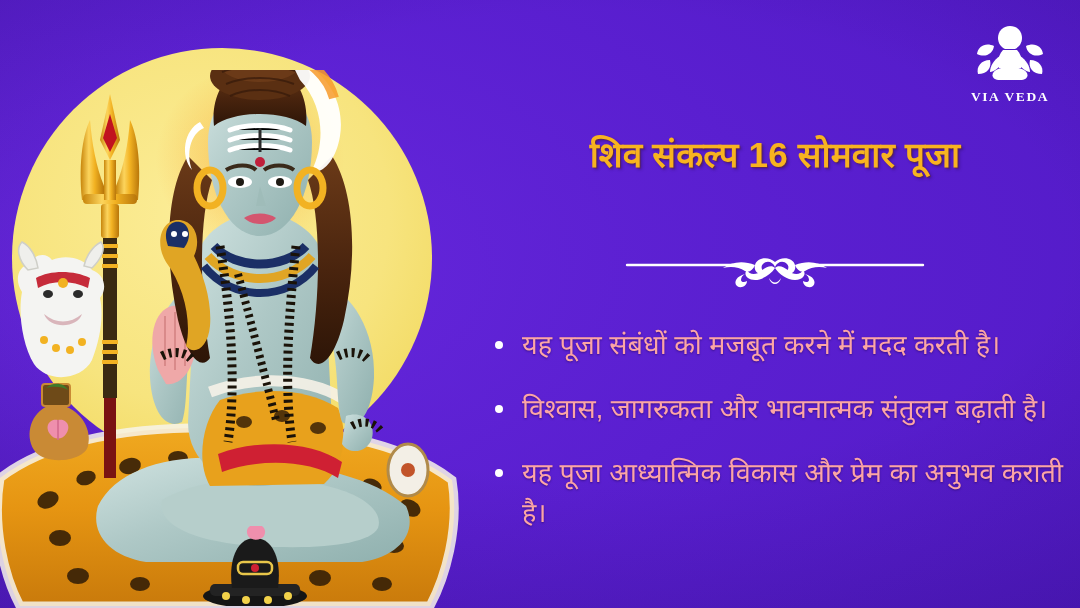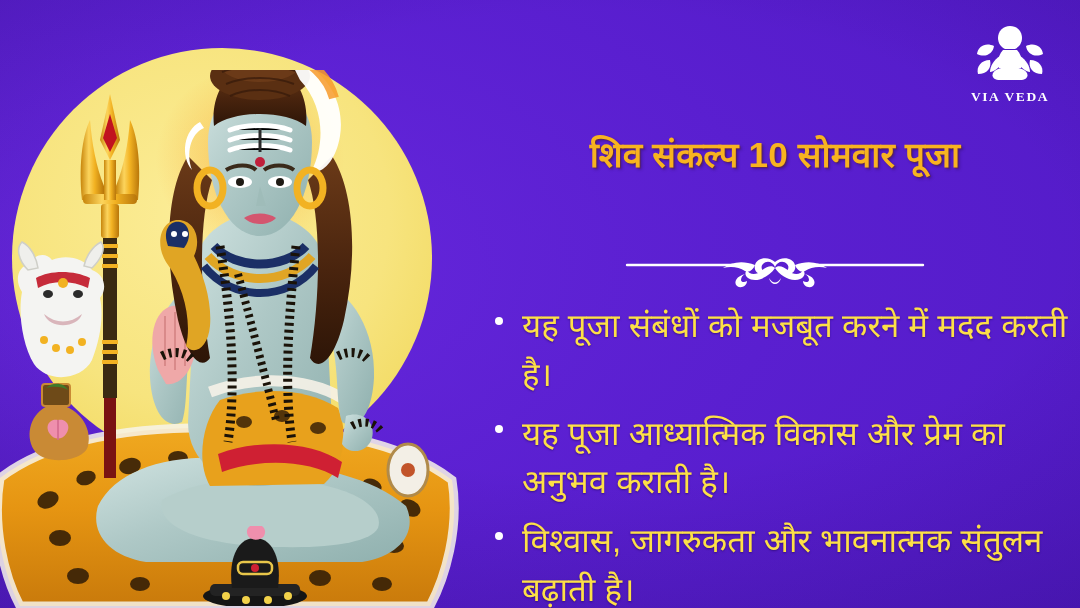--- a/index.html
+++ b/index.html
@@ -179,26 +179,27 @@
     position: absolute;
     left: 14px; top: 298px;
     width: 592px;
     margin: 0;
     padding: 0;
     list-style: none;
   }
   .bullets li {
     position: relative;
     padding-left: 38px;
-    color: #fde047;
-    font-size: 33px;
+    color: #fca5a5;
+    font-size: 27px;
     line-height: 1.48;
     font-weight: 400;
     margin-bottom: 10px;
     text-shadow: 0 1px 2px rgba(35,5,85,.55);
+    margin-top: 24px;
   }
   .bullets li .dot {
     position: absolute;
     left: 11px; top: 15px;
     width: 8px; height: 8px;
     border-radius: 50%;
     background: #ffffff;
   }
 </style>
 </head>
@@ -456,21 +457,21 @@
           <path d="M14,38 C5,38 0,45 2,52 C11,52 16,46 14,38 Z"></path>
 
           <path d="M50,24 C58,20 66,24 67,32 C59,36 51,32 50,24 Z"></path>
           <path d="M54,38 C63,38 68,45 66,52 C57,52 52,46 54,38 Z"></path>
         </g>
       </svg>
       <div class="logo-text">VIA VEDA</div>
     </div>
 
     <div class="headline">
-      <span class="ln">शिव संकल्प 10 सोमवार पूजा</span>
+      <span class="ln">शिव संकल्प 16 सोमवार पूजा</span>
     </div>
 
     <svg class="divider" viewBox="0 0 300 34">
       <g fill="none" stroke="#ffffff" stroke-width="2.4" stroke-linecap="round">
         <path d="M2,9 L108,9"></path>
         <path d="M192,9 L298,9"></path>
       </g>
       <g fill="#ffffff">
         <path d="M150,6 C144,0 132,1 130,9 C128,16 136,21 142,17 C137,16 135,11 138,8 C142,4 148,6 150,11 Z"></path>
         <path d="M150,6 C156,0 168,1 170,9 C172,16 164,21 158,17 C163,16 165,11 162,8 C158,4 152,6 150,11 Z"></path>
@@ -484,21 +485,21 @@
       </g>
     </svg>
 
     <ul class="bullets">
       <li>
         <span class="dot"></span>
         <span>यह पूजा संबंधों को मजबूत करने में मदद करती है।</span>
       </li>
       <li>
         <span class="dot"></span>
-        <span>यह पूजा आध्यात्मिक विकास और प्रेम का अनुभव कराती है।</span>
+        <span>विश्वास, जागरुकता और भावनात्मक संतुलन बढ़ाती है।</span>
       </li>
       <li>
         <span class="dot"></span>
-        <span>विश्वास, जागरुकता और भावनात्मक संतुलन बढ़ाती है।</span>
+        <span>यह पूजा आध्यात्मिक विकास और प्रेम का अनुभव कराती है।</span>
       </li>
     </ul>
   </div>
 </div>
 
 </body></html>

